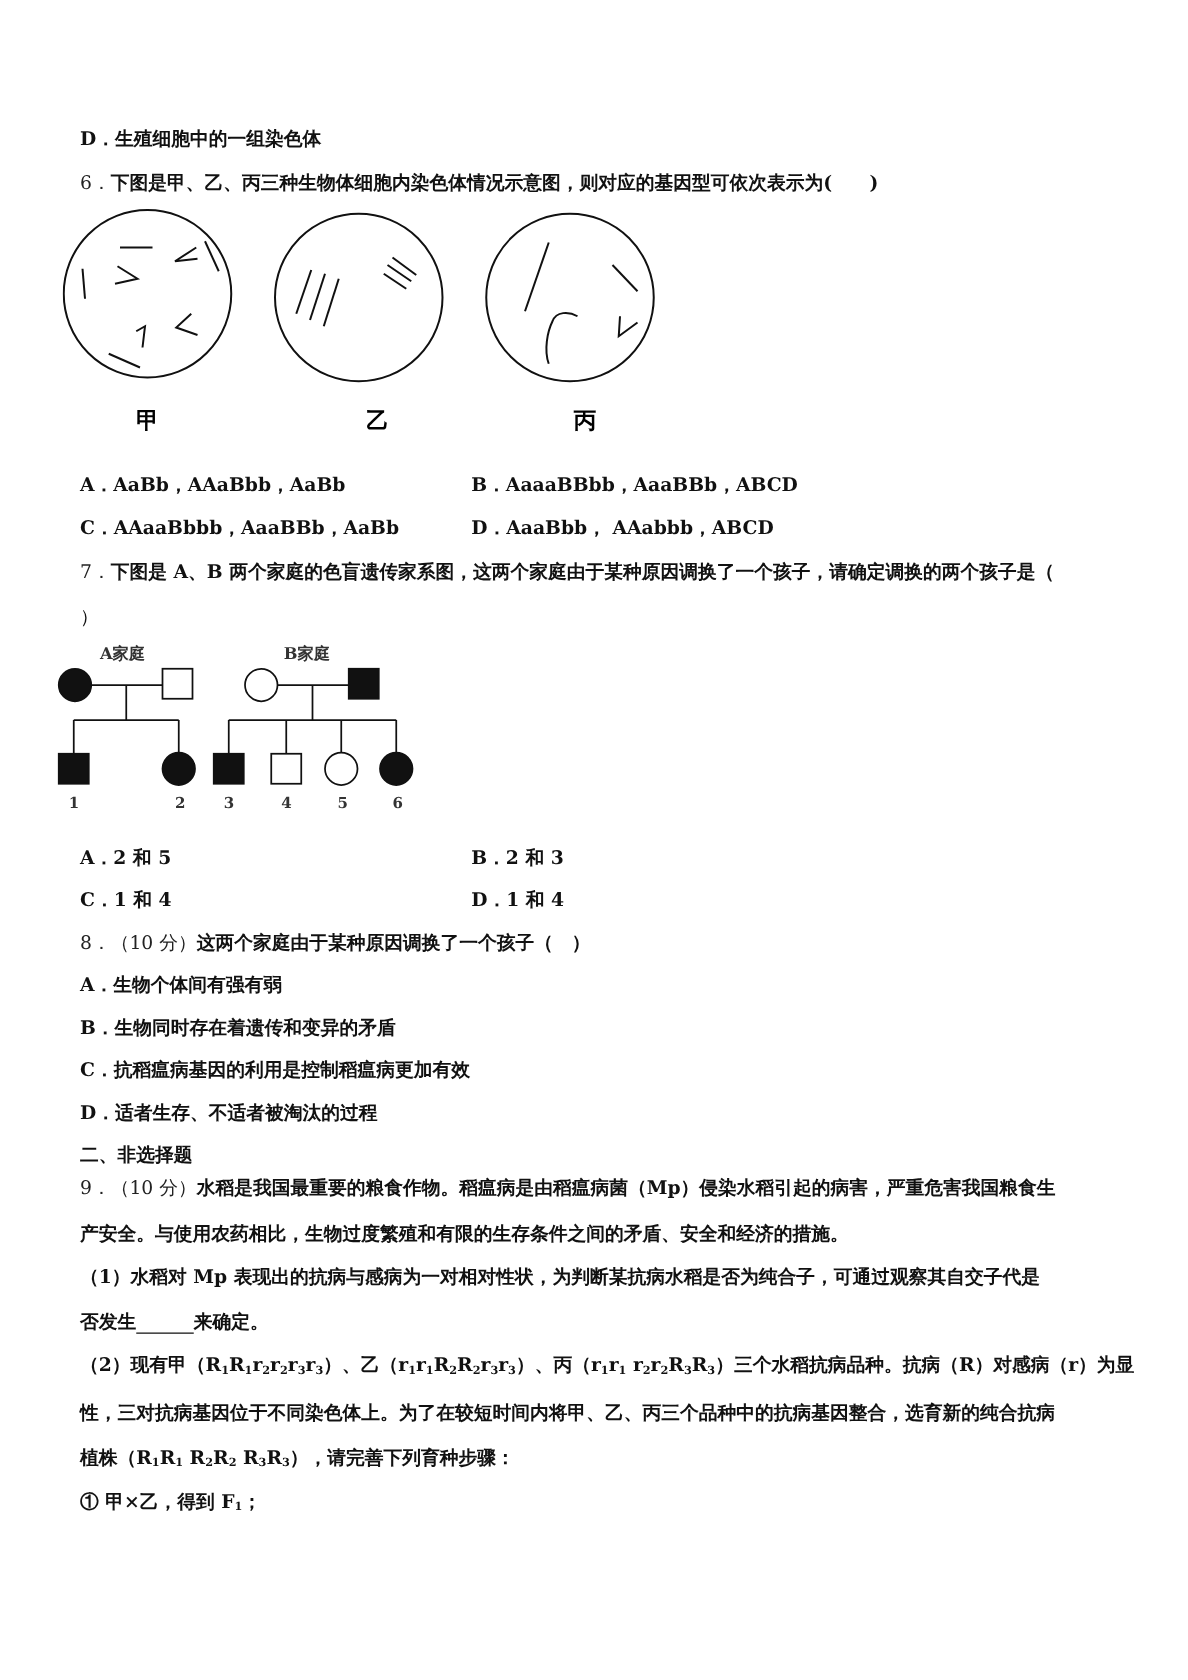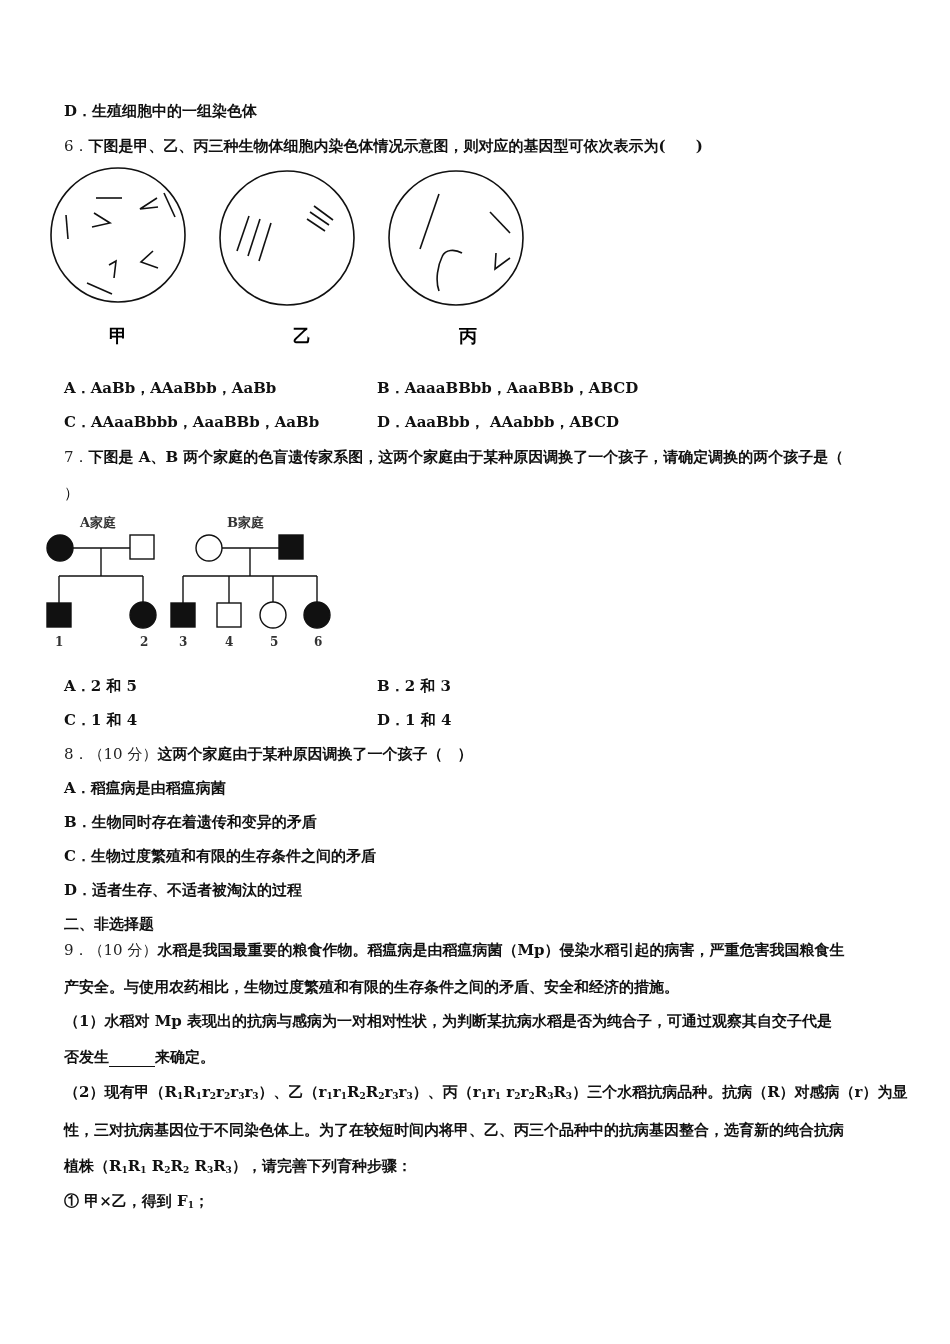--- a/index.html
+++ b/index.html
@@ -125,27 +125,27 @@
   <span>C．</span><span>1 和 4</span>
 </div>
 <div class="opt-b" style="top:710px">
   <span>D．</span><span>1 和 4</span>
 </div>
 
 <div class="line" style="top:744px">
   <span class="num">8．</span><span class="num">（10 分）</span><span>这两个家庭由于某种原因调换了一个孩子（　）</span>
 </div>
 <div class="line" style="top:778px">
-  <span>A．</span><span>稻瘟病是由稻瘟病菌</span>
+  <span>A．</span><span>生物个体间有强有弱</span>
 </div>
 <div class="line" style="top:812px">
   <span>B．</span><span>生物同时存在着遗传和变异的矛盾</span>
 </div>
 <div class="line" style="top:846px">
-  <span>C．</span><span>生物过度繁殖和有限的生存条件之间的矛盾</span>
+  <span>C．</span><span>抗稻瘟病基因的利用是控制稻瘟病更加有效</span>
 </div>
 <div class="line" style="top:880px">
   <span>D．</span><span>适者生存、不适者被淘汰的过程</span>
 </div>
 
 <div class="line" style="top:914px">二、非选择题</div>
 
 <div class="line" style="top:940px">
   <span class="num">9．</span><span class="num">（10 分）</span><span>水稻是我国最重要的粮食作物。稻瘟病是由稻瘟病菌（Mp）侵染水稻引起的病害，严重危害我国粮食生</span>
 </div>

